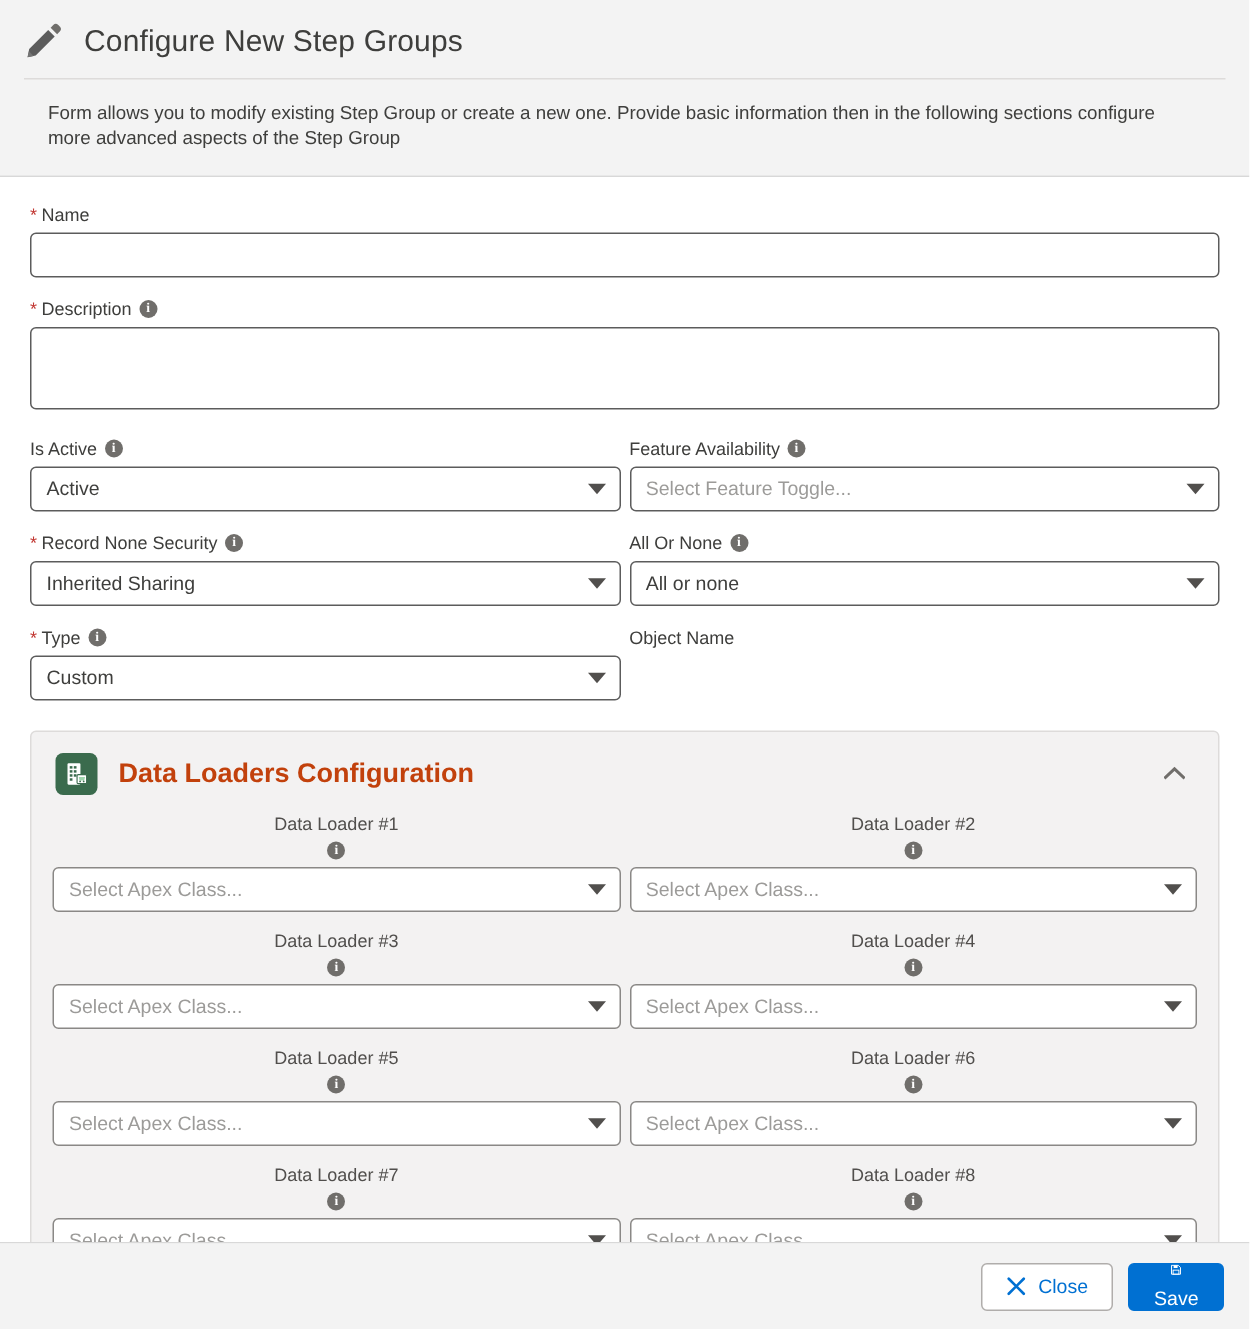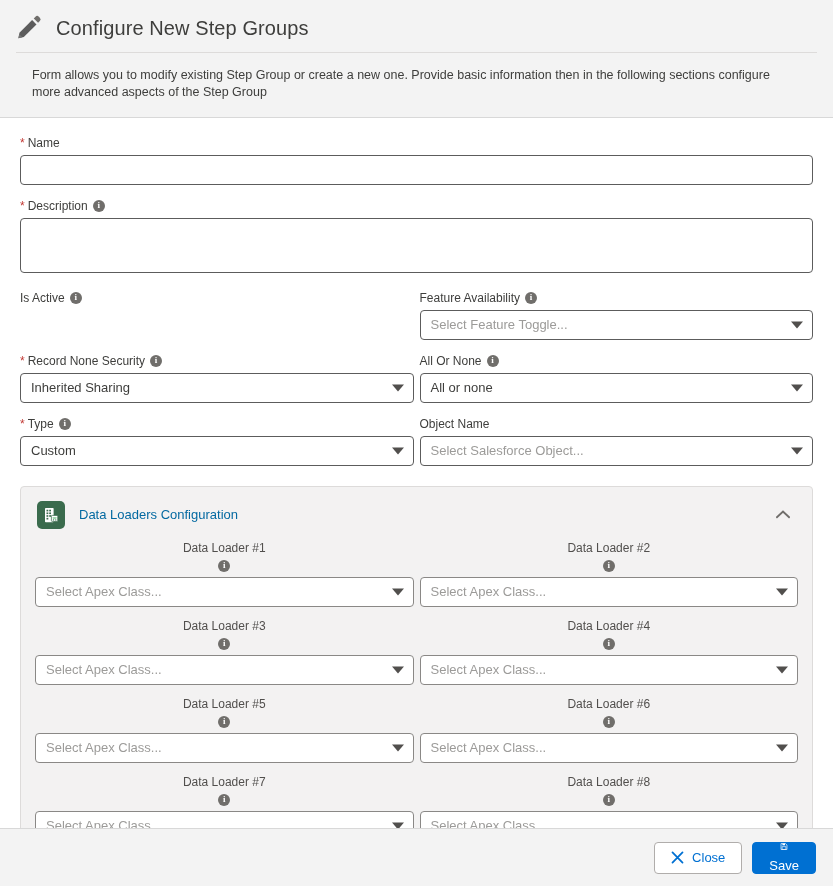--- a/index.html
+++ b/index.html
@@ -150,23 +150,23 @@
   .section-icon {
     width: 28px; height: 28px;
     border-radius: 5px;
     background: #3a6b4d;
     display: flex;
     align-items: center;
     justify-content: center;
     flex: 0 0 auto;
   }
   .section-title {
-    font-size: 13px;
-    font-weight: normal;
-    color: #0369a1;
+    font-size: 18px;
+    font-weight: bold;
+    color: #c2410c;
     flex: 1 1 auto;
   }
   .chevron-btn {
     width: 26px; height: 24px;
     display: flex; align-items: center; justify-content: center;
     background: transparent; border: none; cursor: pointer;
     padding: 0;
   }
   .section .field-label { color: #514f4d; flex-direction: column; }
   .section .select { border-color: #8a8886; }
@@ -246,20 +246,26 @@
       <textarea class="textarea" placeholder="" style=""></textarea>
     </div>
 
     <div class="row2">
       <div class="col">
         <div class="field">
           <div class="field-label">
             <span>Is Active</span>
             <span class="info-icon">i</span>
           </div>
+          <div class="select-wrap">
+            <div class="select">
+              <span>Active</span>
+            </div>
+            <span class="caret"></span>
+          </div>
         </div>
       </div>
       <div class="col">
         <div class="field">
           <div class="field-label">
             <span>Feature Availability</span>
             <span class="info-icon">i</span>
           </div>
           <div class="select-wrap">
             <div class="select">
@@ -316,26 +322,20 @@
               <span>Custom</span>
             </div>
             <span class="caret"></span>
           </div>
         </div>
       </div>
       <div class="col">
         <div class="field">
           <div class="field-label">
             <span>Object Name</span>
-          </div>
-          <div class="select-wrap">
-            <div class="select">
-              <span class="placeholder">Select Salesforce Object...</span>
-            </div>
-            <span class="caret"></span>
           </div>
         </div>
       </div>
     </div>
 
     <div class="section">
       <div class="section-header">
         <span class="section-icon">
           <svg width="18" height="18" viewBox="0 0 24 24">
             <rect x="4" y="2.5" width="11.5" height="19" rx="1" fill="#ffffff"></rect>

